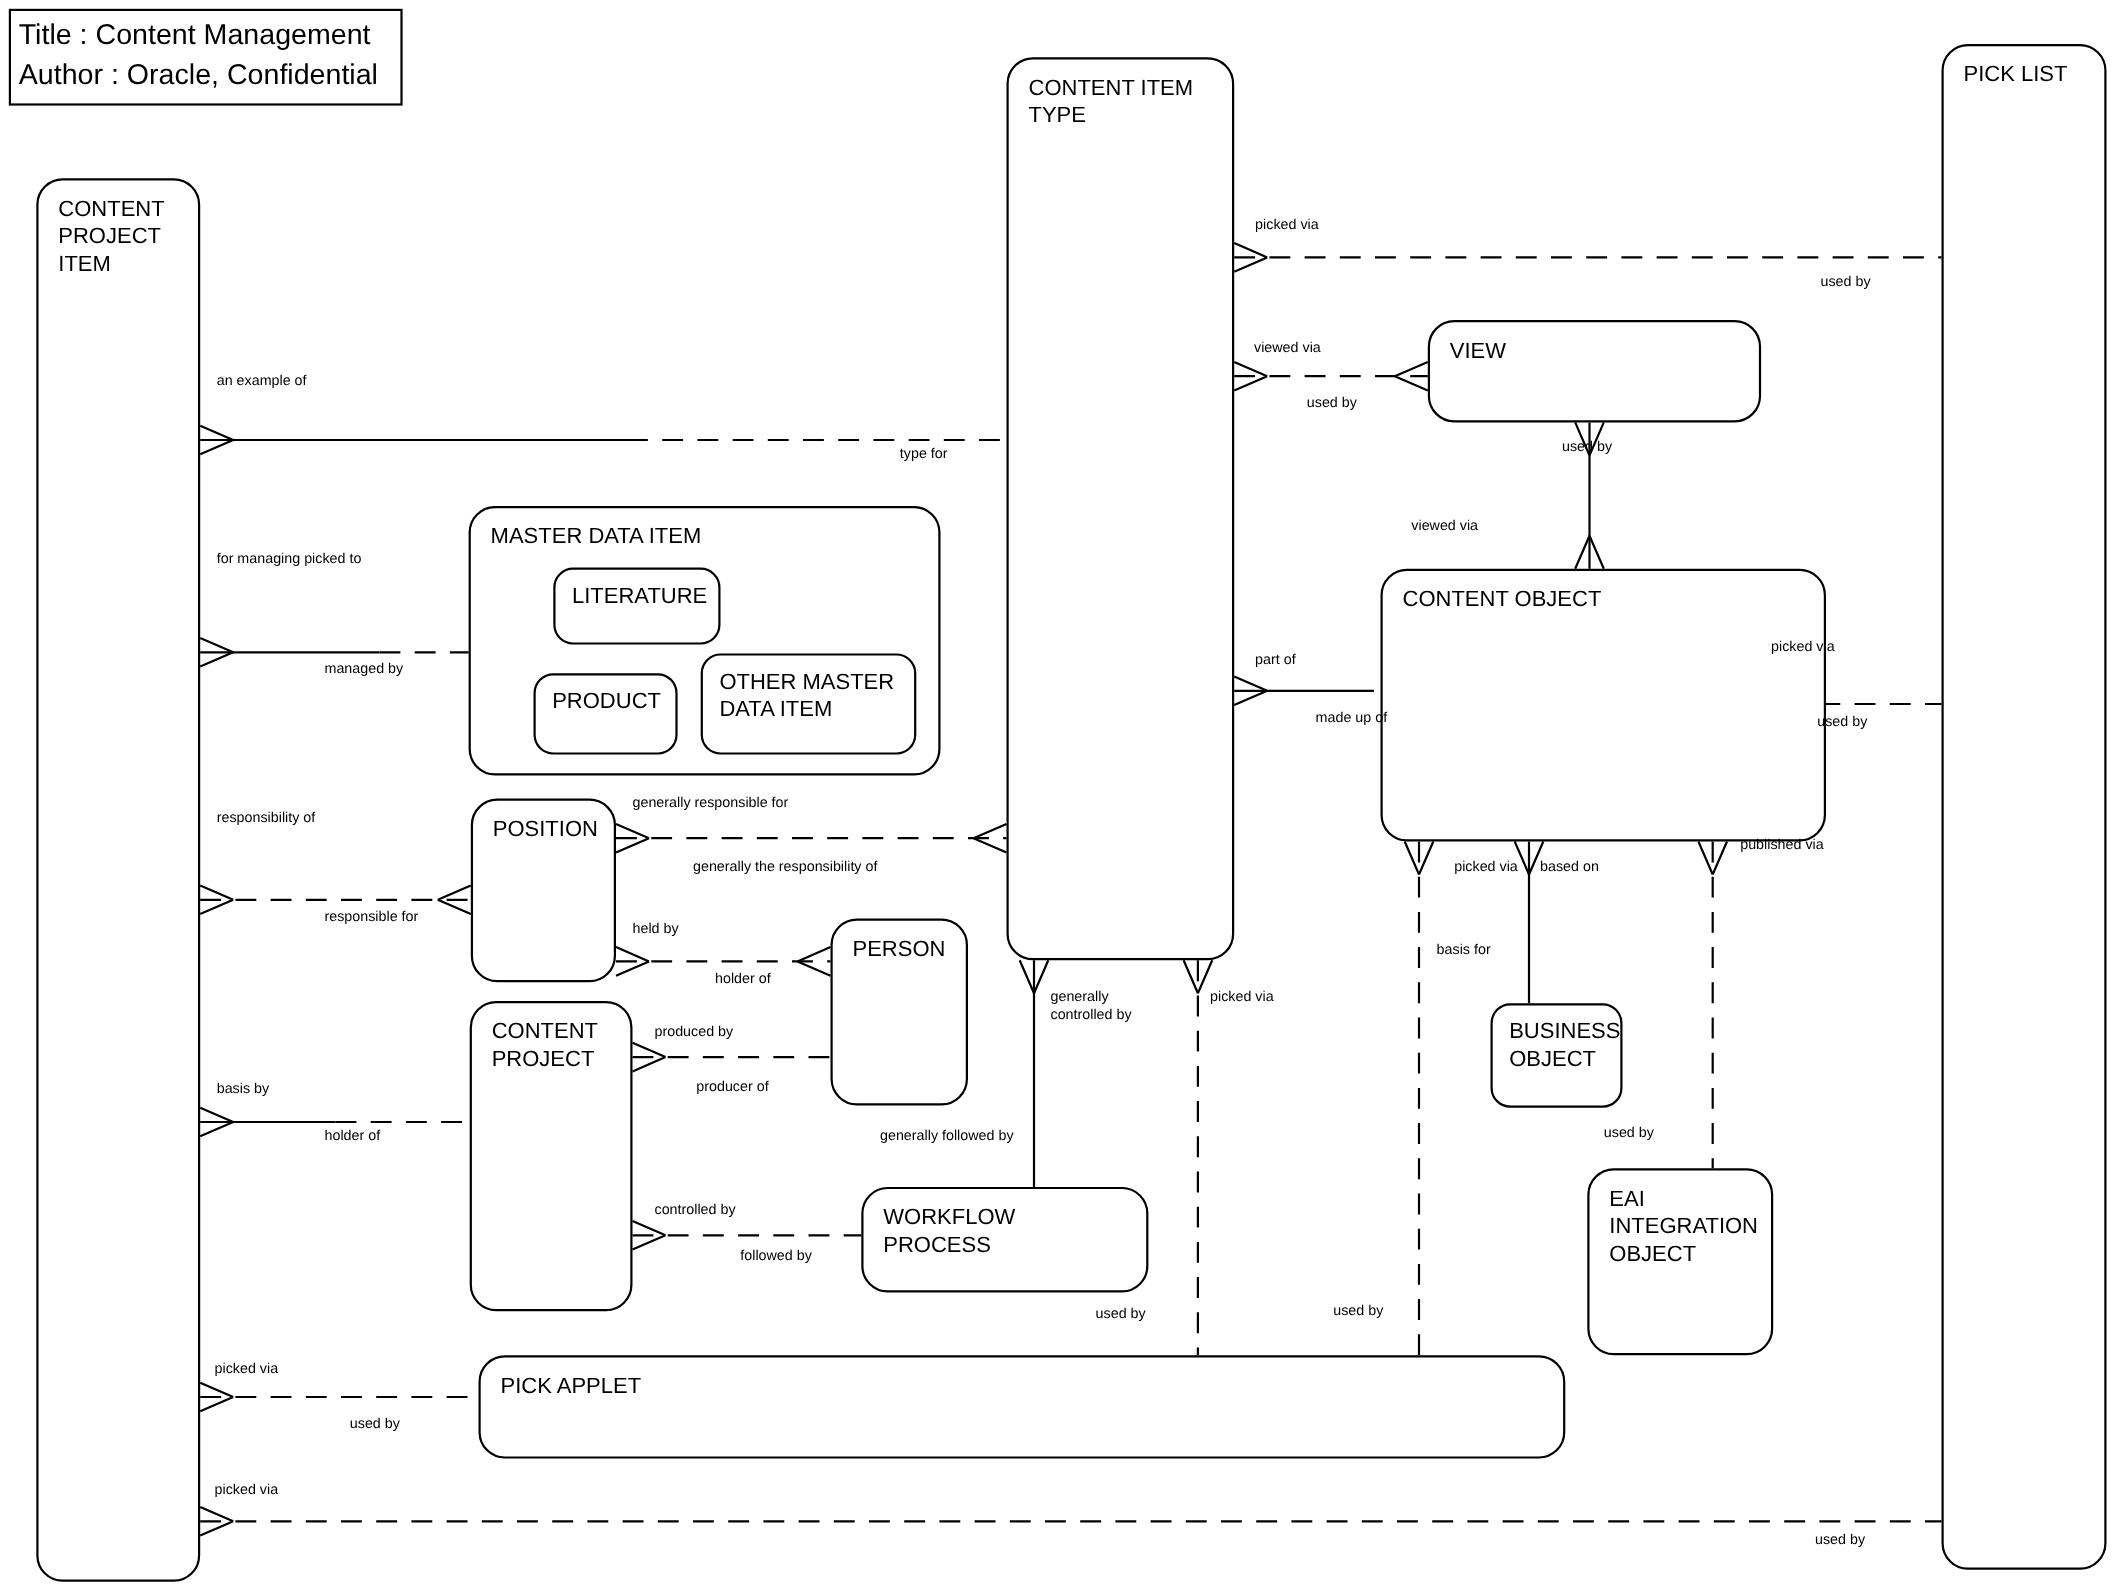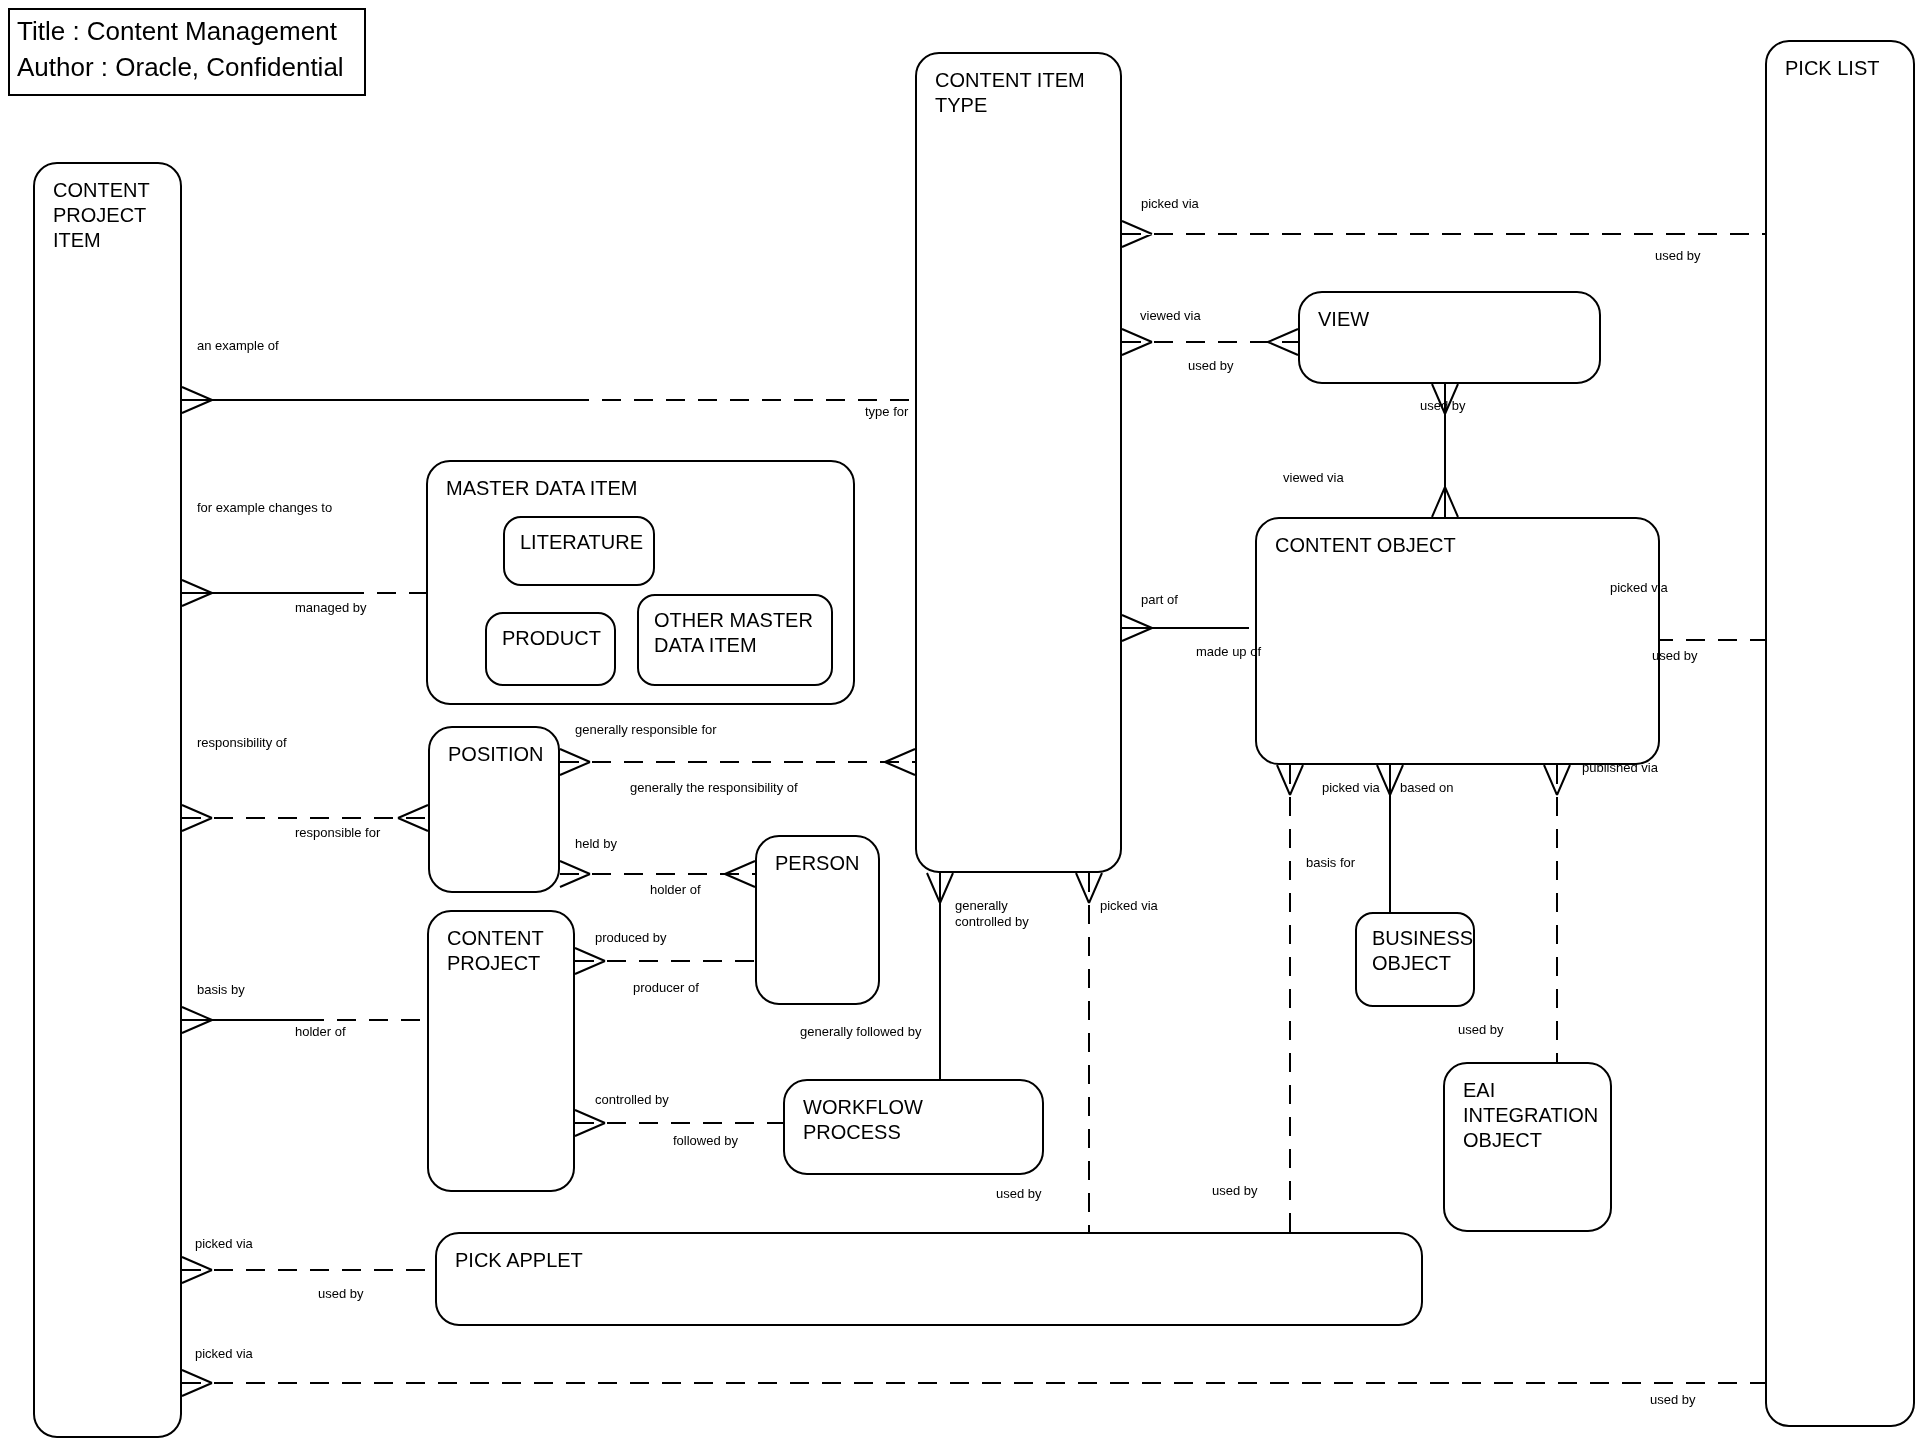--- a/index.html
+++ b/index.html
@@ -147,23 +147,23 @@
 
   <div class="entity" style="left:1443px;top:1062px;width:169px;height:170px;">
     <span class="elabel">EAI INTEGRATION OBJECT</span>
   </div>
 
   <div class="entity" style="left:435px;top:1232px;width:988px;height:94px;">
     <span class="elabel">PICK APPLET</span>
   </div>
 
   <div class="rlabel" style="left:197px;top:338px;">an example of</div>
-  <div class="rlabel" style="left:865px;top:404px;">type for</div>
-
-  <div class="rlabel wrap" style="left:197px;top:500px;width:140px;">for example changes to</div>
+  <div class="rlabel" style="left:818px;top:404px;">type for</div>
+
+  <div class="rlabel wrap" style="left:197px;top:500px;width:140px;">for managing picked to</div>
   <div class="rlabel" style="left:295px;top:600px;">managed by</div>
 
   <div class="rlabel wrap" style="left:197px;top:735px;width:122px;">responsibility of</div>
   <div class="rlabel wrap" style="left:295px;top:825px;width:118px;">responsible for</div>
 
   <div class="rlabel" style="left:575px;top:722px;">generally responsible for</div>
   <div class="rlabel" style="left:630px;top:780px;">generally the responsibility of</div>
 
   <div class="rlabel" style="left:575px;top:836px;">held by</div>
   <div class="rlabel" style="left:650px;top:882px;">holder of</div>

